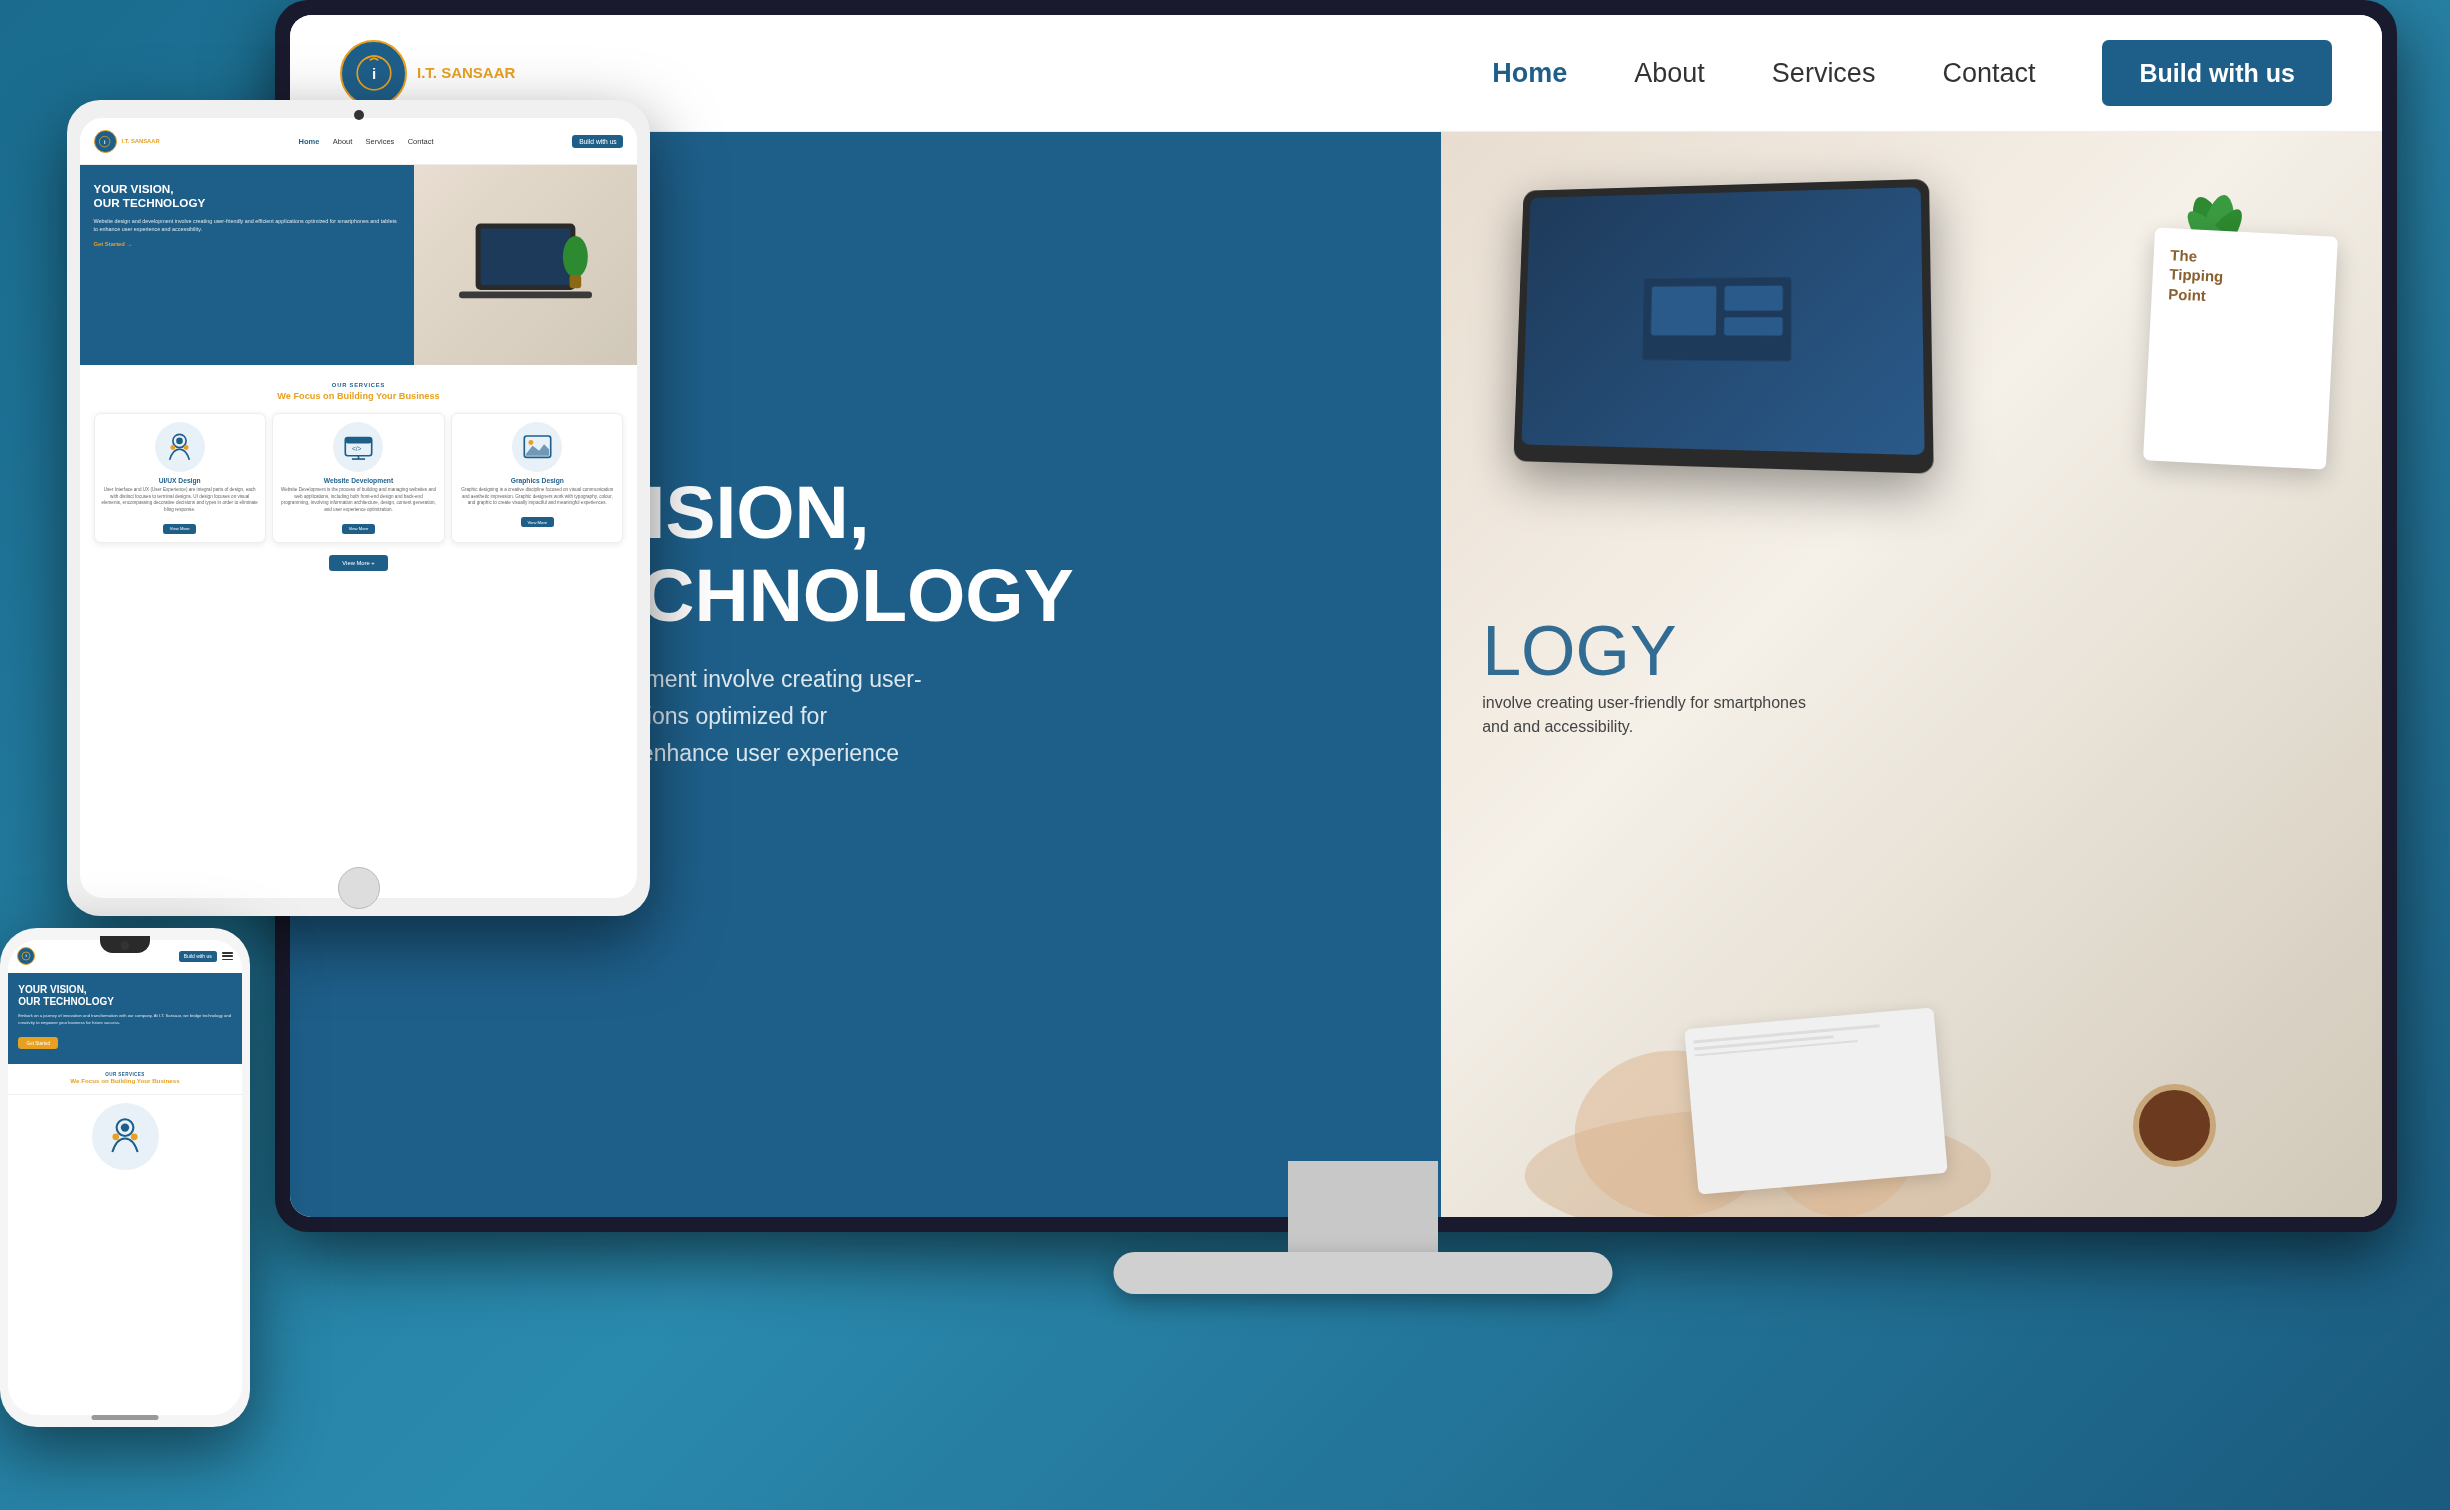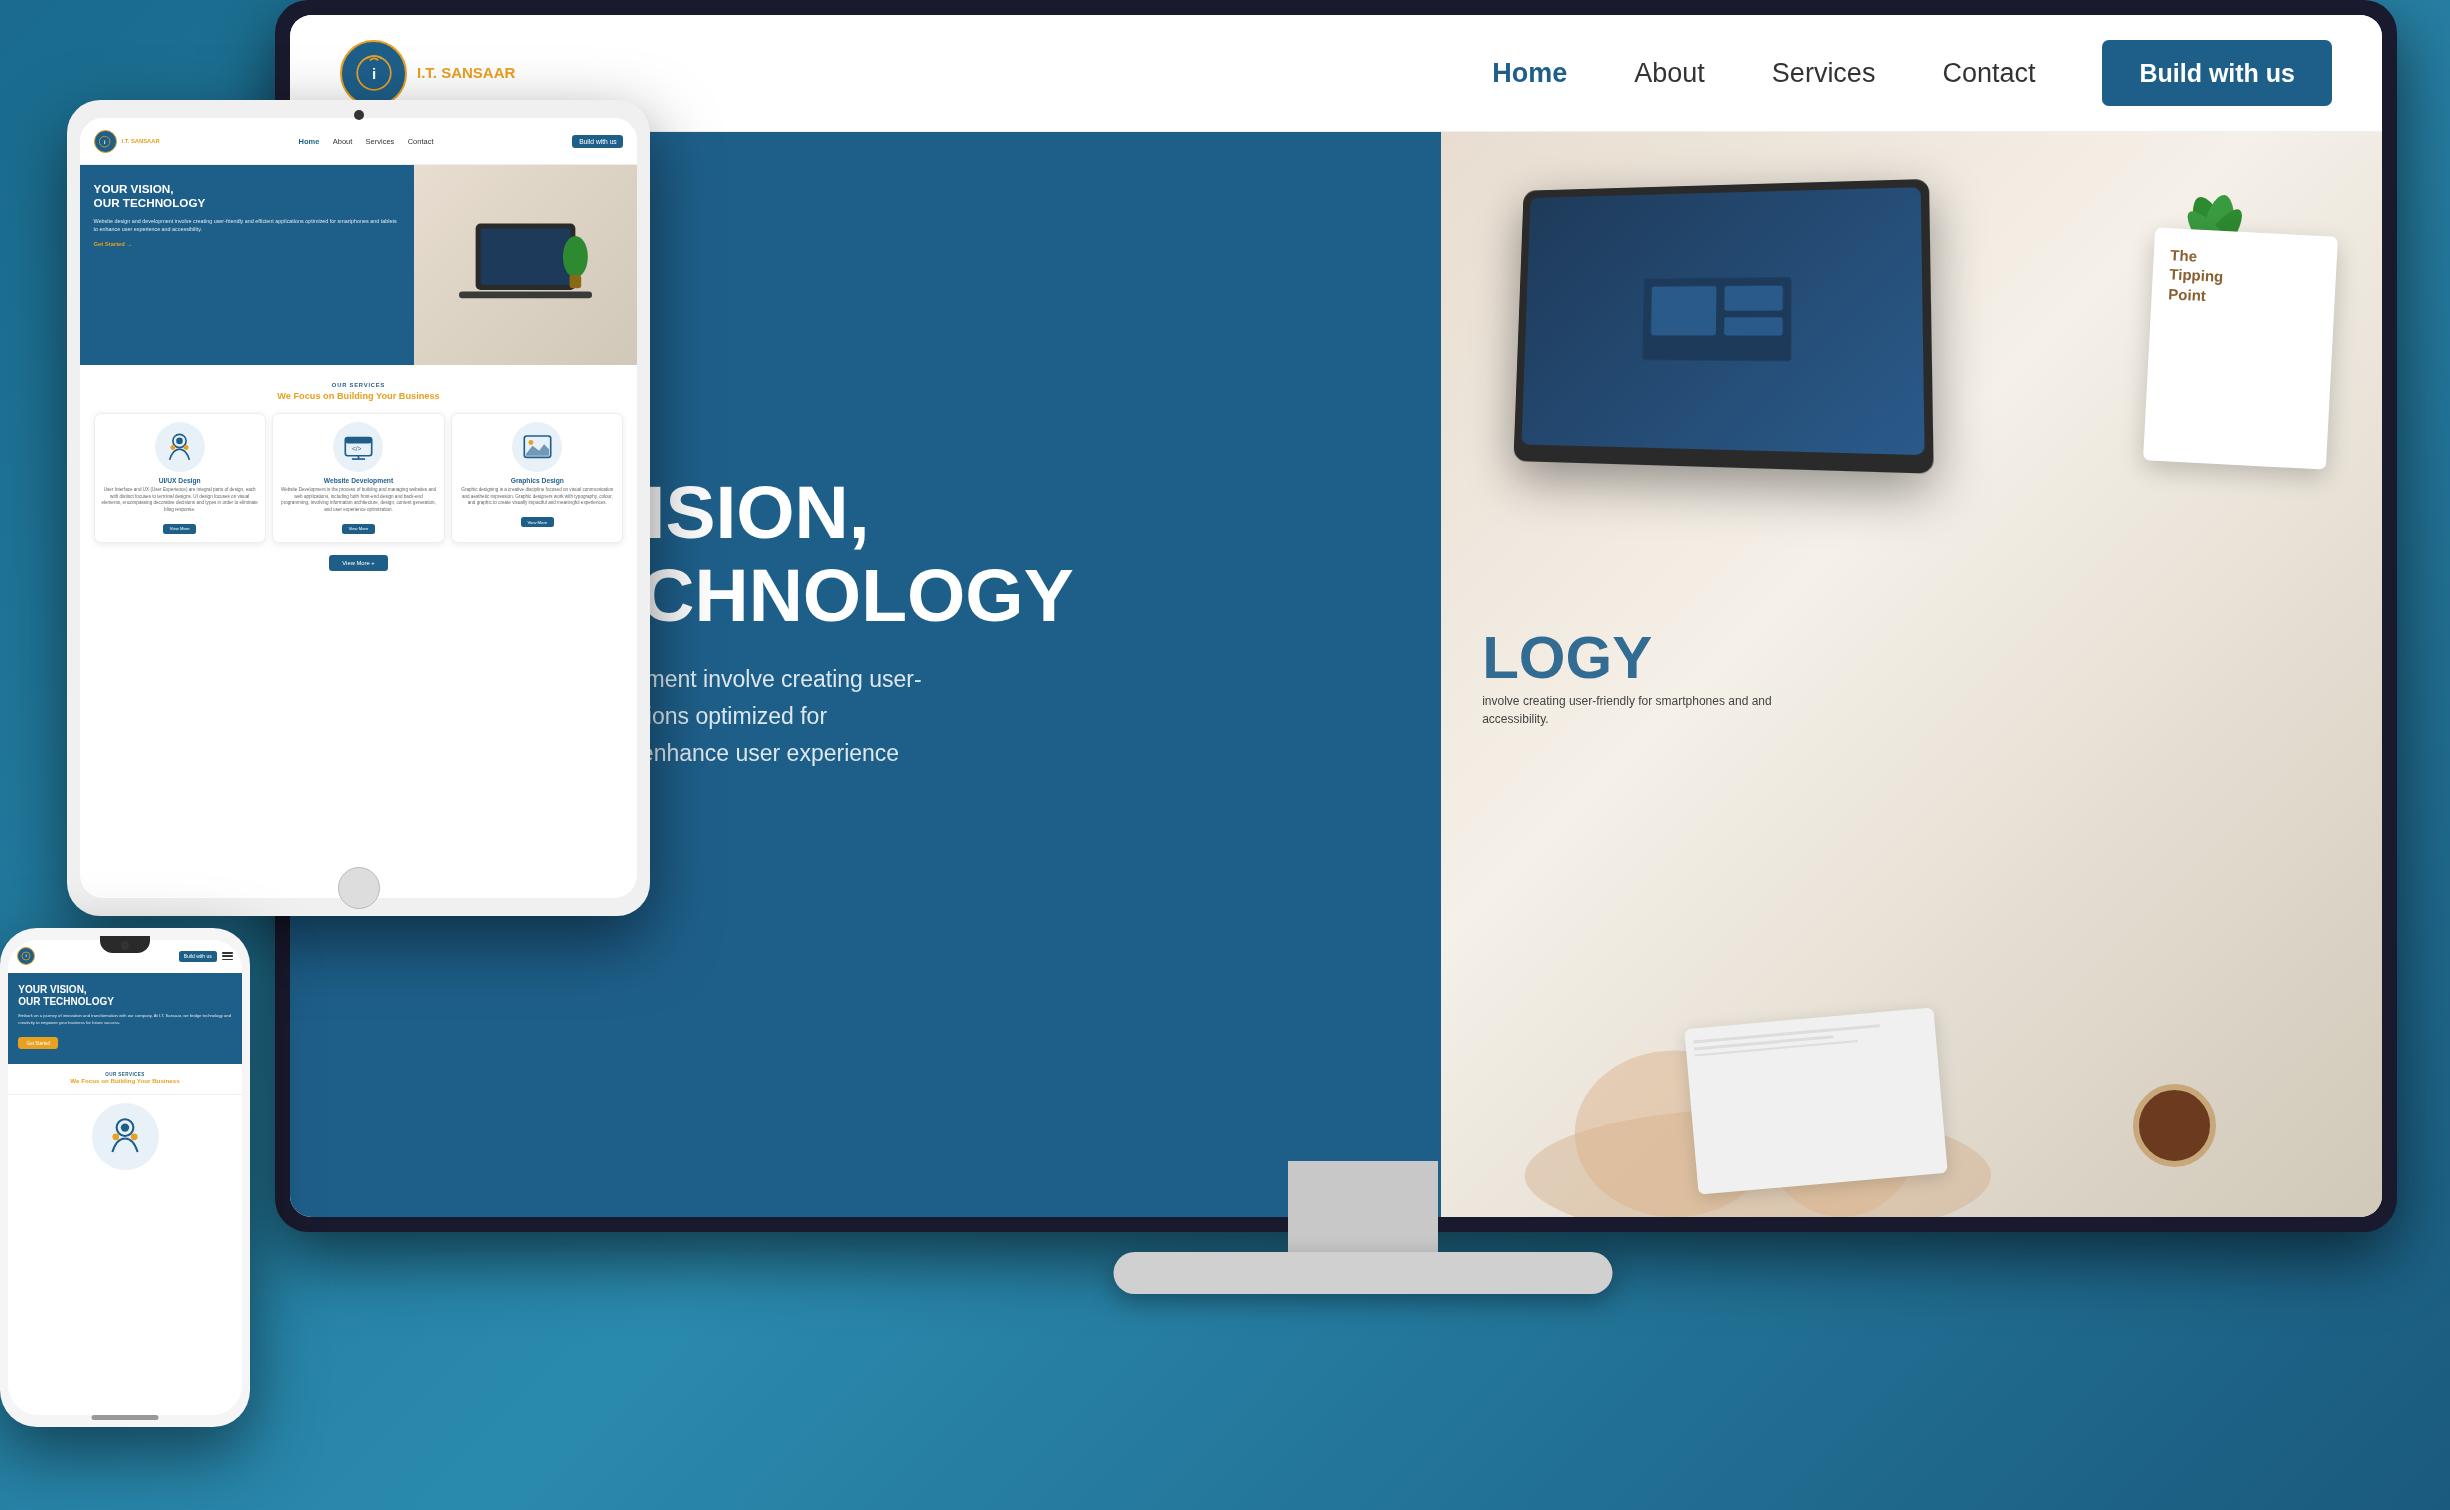--- a/index.html
+++ b/index.html
@@ -733,22 +733,22 @@
 
             <div class="notebook-sim">
               <div style="padding:8.3px">
                 <div style="width:80%;height:2.5px;background:#ddd;margin:4.2px 0"></div>
                 <div style="width:60%;height:2.5px;background:#ddd;margin:4.2px 0"></div>
                 <div style="width:70%;height:2.5px;background:#ddd;margin:4.2px 0"></div>
               </div>
             </div>
 
             <div style="position:absolute;top:50%;left:16.6px;transform:translateY(-50%);padding:25px;">
-              <div style="font-size:60px;font-weight:700;color:#1e5f8a;opacity:0.9">LOGY</div>
-              <div style="font-size:12px;color:#444;max-width:333px;line-height:1.5">involve creating user-friendly for smartphones and and accessibility.</div>
+              <div style="font-size:70px;font-weight:400;color:#1e5f8a;opacity:0.9">LOGY</div>
+              <div style="font-size:16px;color:#444;max-width:333px;line-height:1.5">involve creating user-friendly for smartphones and and accessibility.</div>
             </div>
           </div>
         </div>
       </div>
 
     </div>
   </div>
 
   <div class="monitor-stand-neck"></div>
   <div class="monitor-stand-base"></div>

